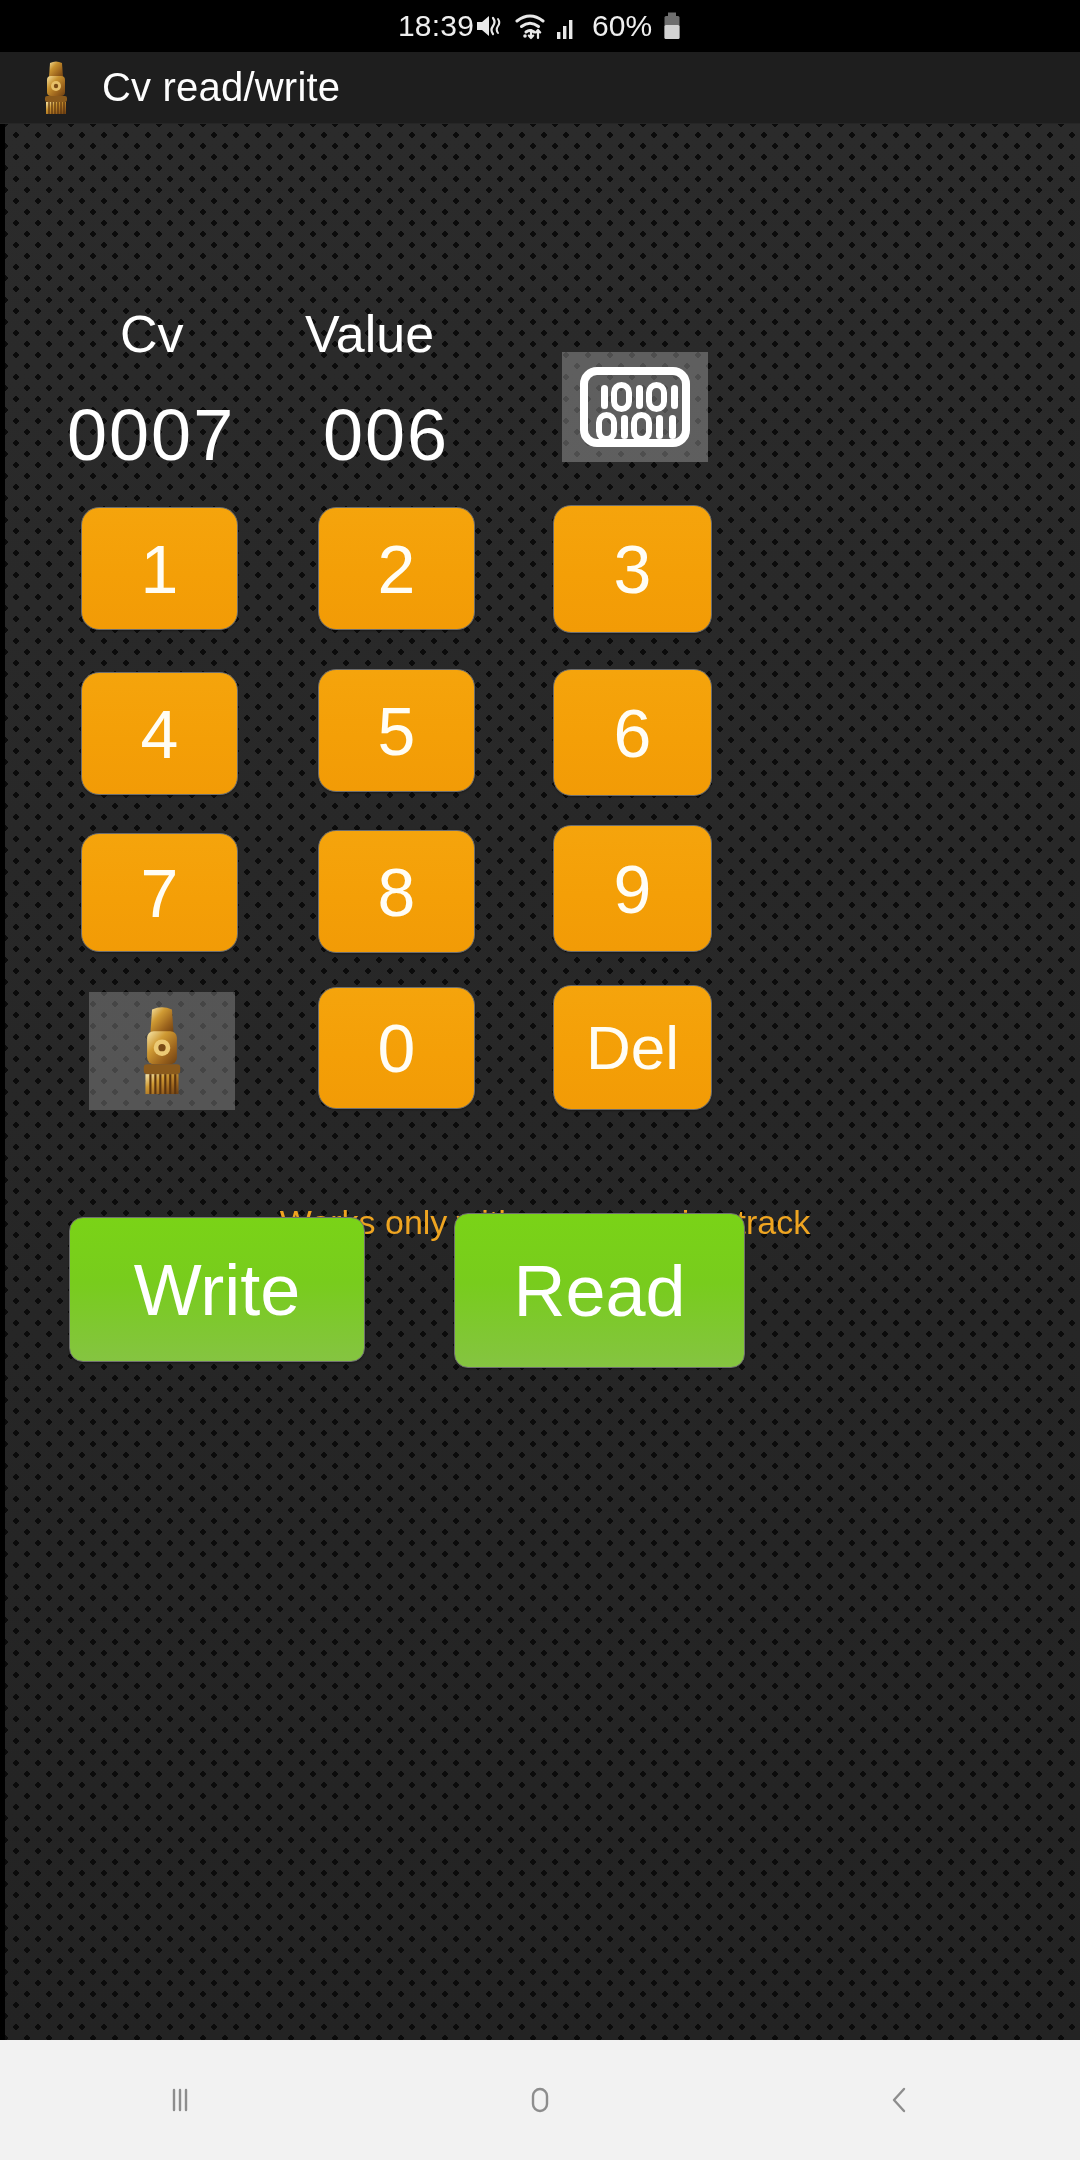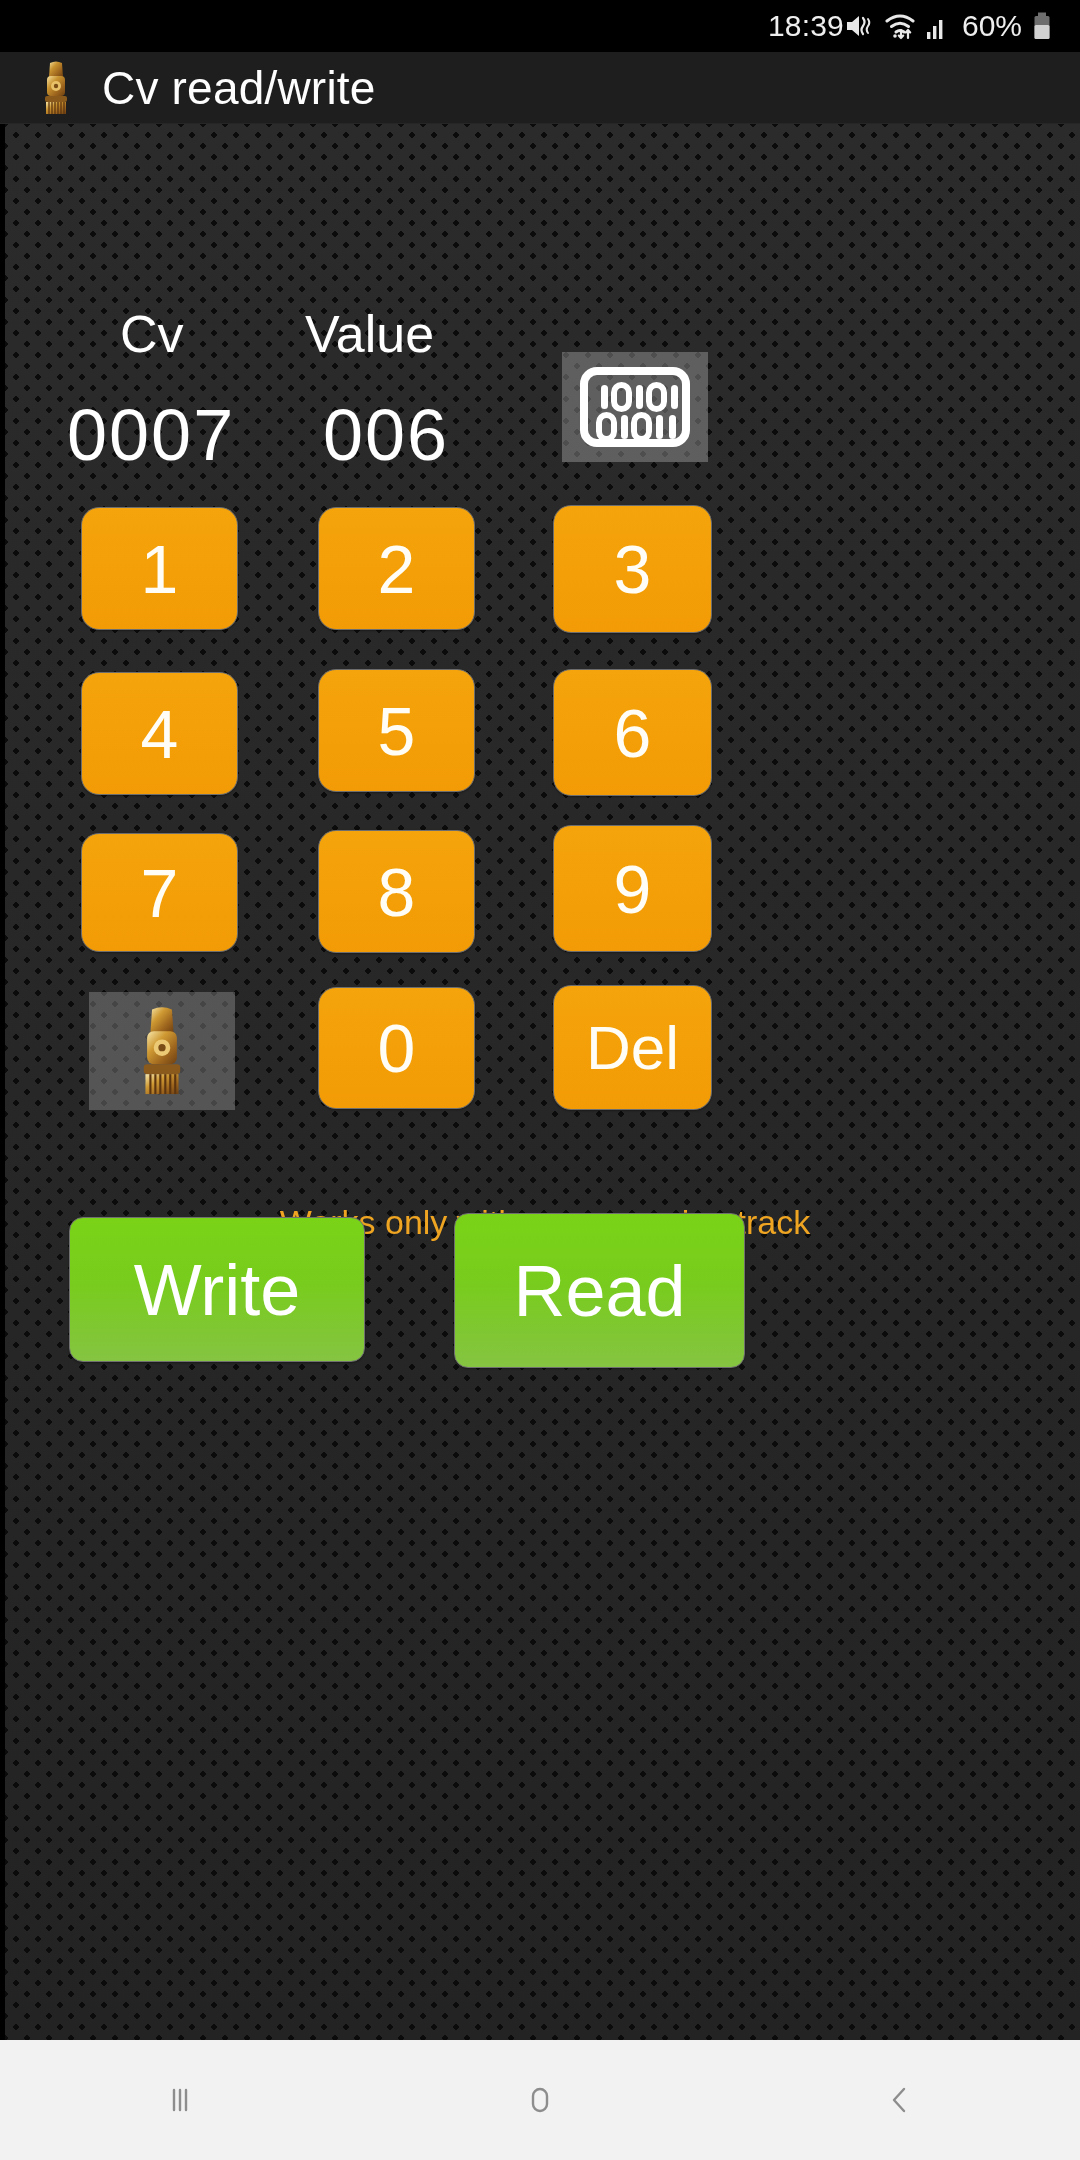--- a/index.html
+++ b/index.html
@@ -7,38 +7,38 @@
   body {
     font-family: "Liberation Sans", sans-serif;
     background:#000;
   }
   #screen { position:relative; width:1080px; height:2160px; }
 
   
   #statusbar {
     position:absolute; top:0; left:0; width:1080px; height:52px;
     background:#000; color:#e9e9e9;
-    display:flex; align-items:center; justify-content:flex-end;
+    display:flex; align-items:center; justify-content:center;
     padding:0 28px;
   }
   #clock { font-size:30px; letter-spacing:.2px; color:#eeeeee; }
   #sysicons { display:flex; align-items:center; gap:10px; }
   #sysicons svg { display:block; }
   #battpct { font-size:30px; color:#eeeeee; margin-left:2px; }
 
   
   #appbar {
     position:absolute; top:52px; left:0; width:1080px; height:72px;
     background:#1e1e1e;
     display:flex; align-items:center; gap:24px;
     padding-left:34px;
     border-bottom:1px solid #262626;
   }
   #appicon { width:44px; height:58px; position:relative; flex:none; }
-  #apptitle { font-size:46px; color:#fdfdfd; letter-spacing:.2px; }
+  #apptitle { font-size:40px; color:#fdfdfd; letter-spacing:.2px; }
 
   
   #content {
     position:absolute; top:124px; left:5px; width:1080px; height:1916px;
     background-color:#262626;
     background-image:
       radial-gradient(#0b0b0b 2.6px, transparent 2.9px),
       radial-gradient(#0b0b0b 2.6px, transparent 2.9px),
       linear-gradient(180deg,#2b2b2b 0%, #232323 100%);
     background-size: 22px 22px, 22px 22px, 100% 100%;

